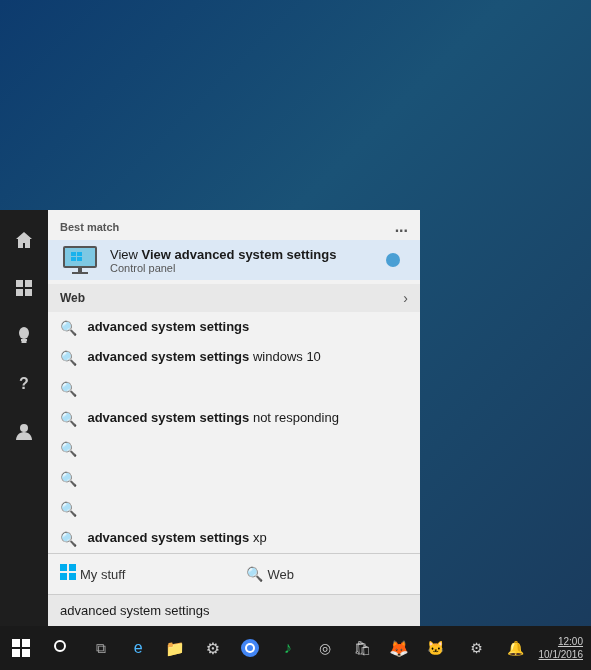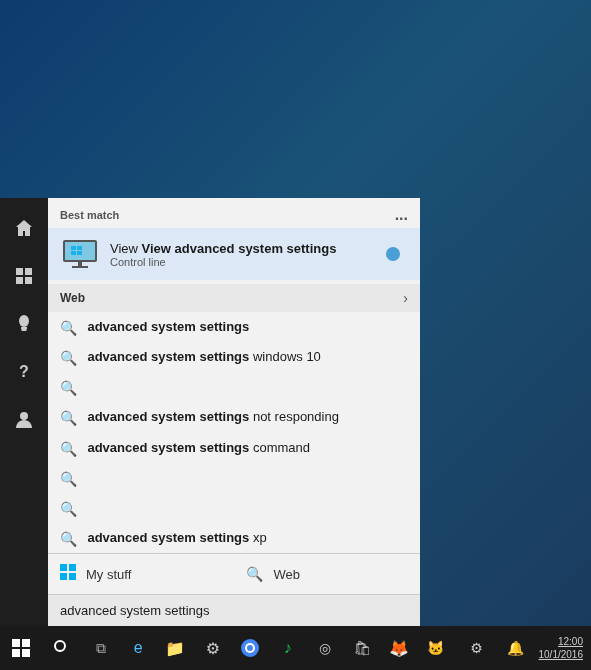--- a/index.html
+++ b/index.html
@@ -136,21 +136,21 @@
     .section-dots {
       font-size: 16px;
       color: #555;
       cursor: pointer;
     }
 
     
     .best-match-item {
       background: #dce8f5;
       margin: 0 0 4px 0;
-      padding: 10px 12px;
+      padding: 4px 12px;
       display: flex;
       align-items: center;
       gap: 10px;
       cursor: pointer;
     }
 
     .best-match-icon {
       width: 40px;
       height: 32px;
       display: flex;
@@ -242,21 +242,21 @@
       display: flex;
       border-top: 1px solid #ccc;
       background: #f2f2f2;
     }
 
     .bottom-tab {
       flex: 1;
       padding: 10px 12px;
       display: flex;
       align-items: center;
-      gap: 10px;
+      gap: 4px;
       cursor: pointer;
       font-size: 13px;
       color: #333;
     }
 
     .bottom-tab-icon {
       font-size: 16px;
     }
 
     
@@ -329,21 +329,21 @@
             <rect x="10" y="12" width="5" height="4" fill="#00adef" opacity="0.8"></rect>
             <rect x="16" y="12" width="5" height="4" fill="#00adef" opacity="0.8"></rect>
             <rect x="17" y="23" width="4" height="4" fill="#555"></rect>
             <rect x="11" y="27" width="16" height="2" fill="#555"></rect>
           </svg>
         </div>
         <div class="best-match-text">
           <div class="best-match-title">
             View <strong>View advanced system settings</strong>
           </div>
-          <div class="best-match-subtitle">Control line</div>
+          <div class="best-match-subtitle">Control panel</div>
         </div>
         <div class="cursor-dot"></div>
       </div>
 
       <div class="web-section">
         <span class="web-label">Web</span>
         <span class="web-arrow">›</span>
       </div>
 
       <div class="result-item">
@@ -356,21 +356,20 @@
       </div>
       <div class="result-item">
         <span class="result-icon">🔍</span>
       </div>
       <div class="result-item">
         <span class="result-icon">🔍</span>
         <span class="result-text"><strong>advanced system settings</strong> not responding</span>
       </div>
       <div class="result-item">
         <span class="result-icon">🔍</span>
-        <span class="result-text"><strong>advanced system settings</strong> command</span>
       </div>
       <div class="result-item">
         <span class="result-icon">🔍</span>
       </div>
       <div class="result-item">
         <span class="result-icon">🔍</span>
       </div>
       <div class="result-item">
         <span class="result-icon">🔍</span>
         <span class="result-text"><strong>advanced system settings</strong> xp</span>

